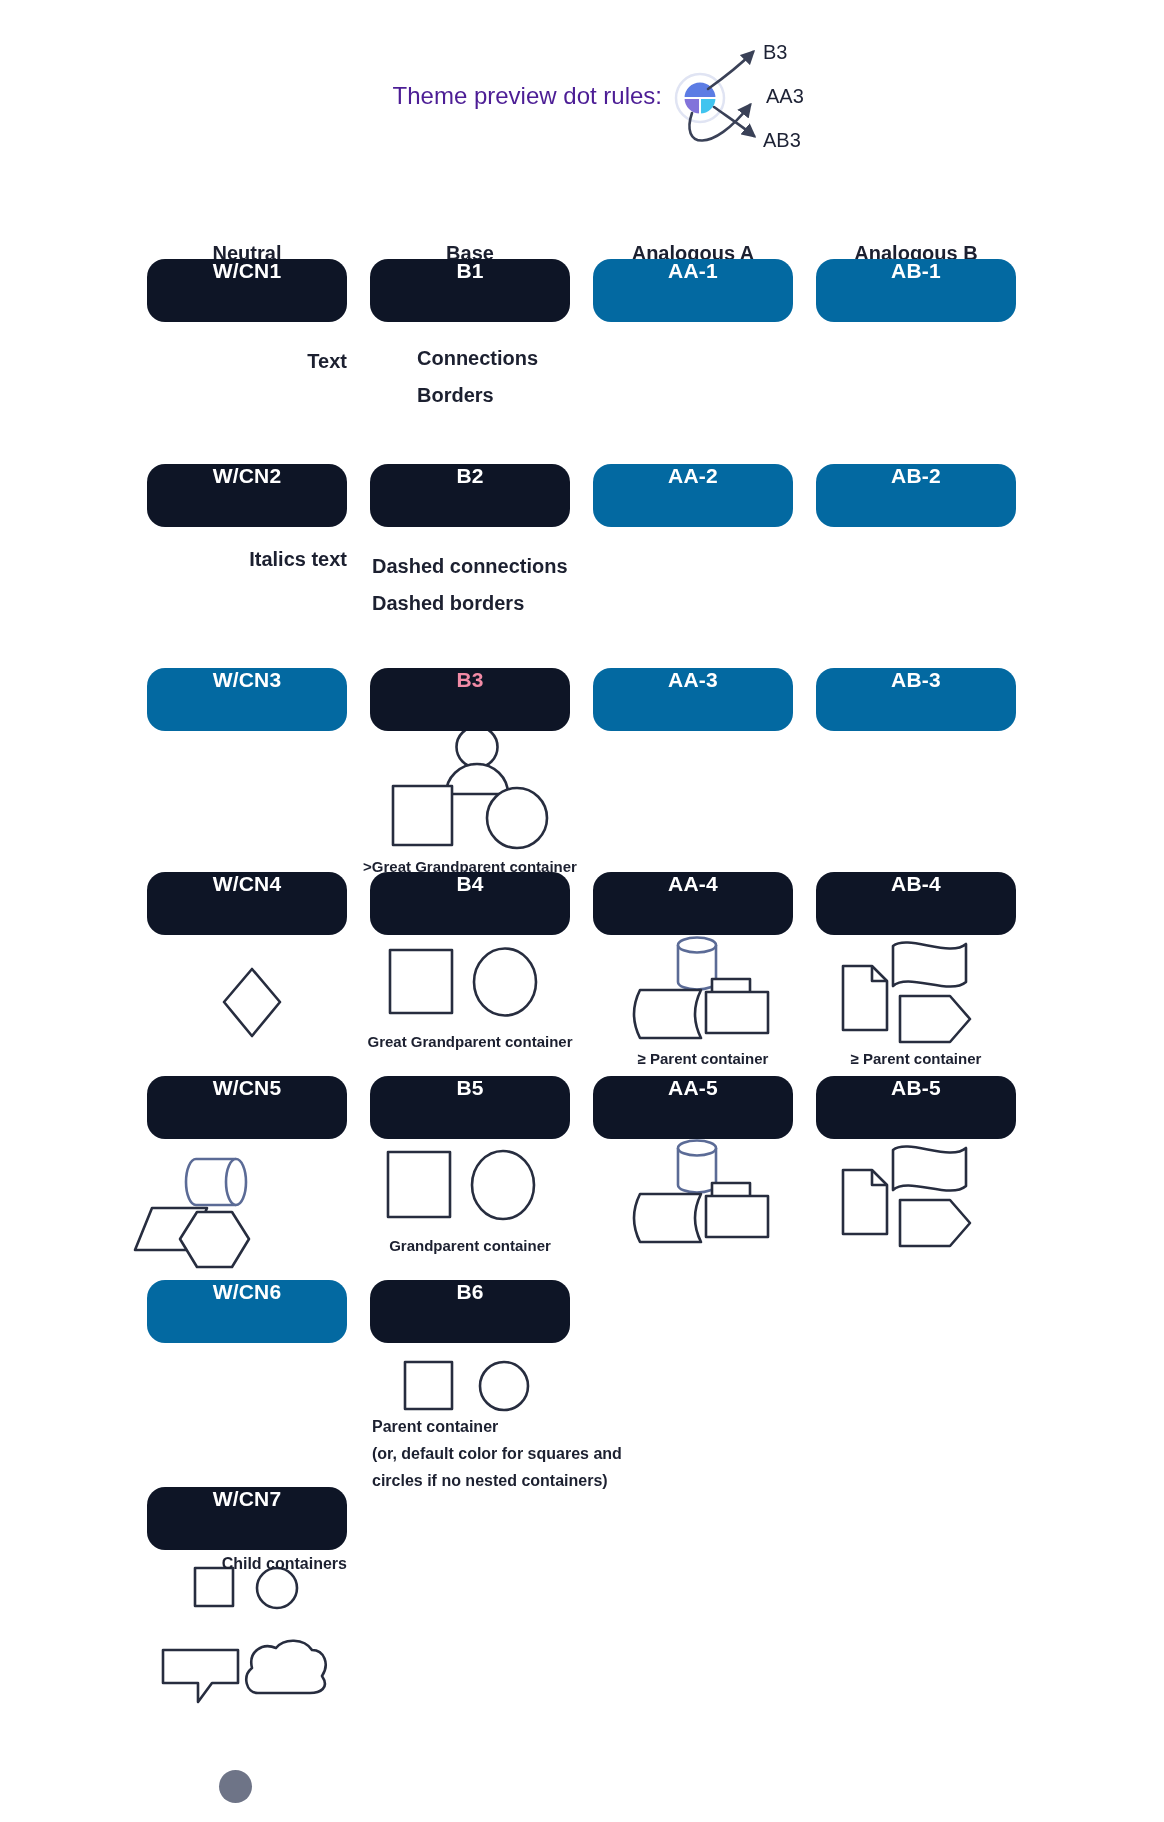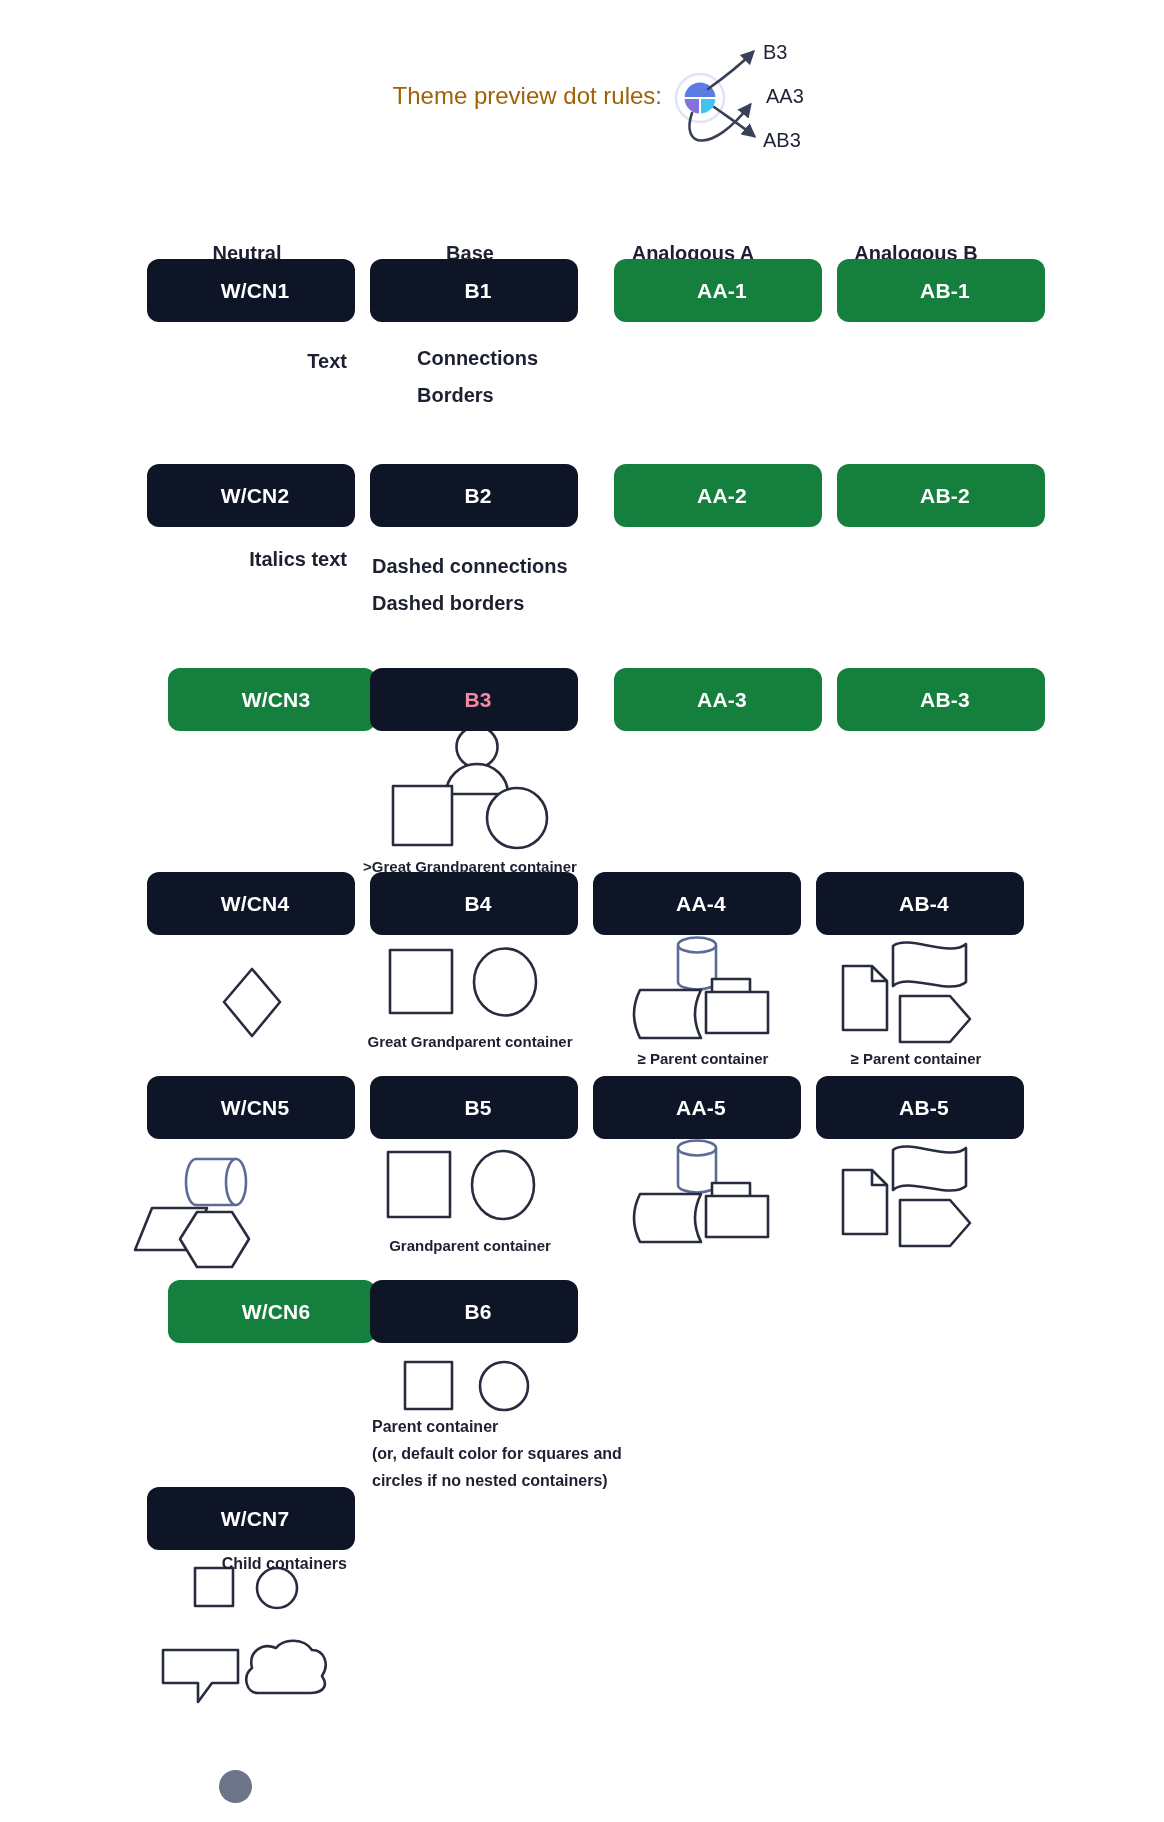--- a/index.html
+++ b/index.html
@@ -1,25 +1,25 @@
 <!DOCTYPE html>
 <html><head>
 <meta charset="utf-8">
 <style>
   html,body{margin:0;padding:0;background:#ffffff;}
   .page{position:relative;width:1164px;height:1822px;background:#fff;overflow:hidden;
         font-family:"Liberation Sans",sans-serif;color:#1d2235;}
   .overlay{position:absolute;left:0;top:0;pointer-events:none;}
-  .title{position:absolute;right:502px;top:82px;font-size:24px;font-weight:500;color:#a16207;white-space:nowrap;}
+  .title{position:absolute;right:502px;top:82px;font-size:24px;font-weight:500;color:#4c1d95;white-space:nowrap;}
   .dot-label{position:absolute;font-size:20px;font-weight:400;color:#1d2235;white-space:nowrap;}
   .colhead{position:absolute;width:200px;text-align:center;top:242px;font-size:20px;font-weight:700;color:#1c2030;}
-  .swatch{position:absolute;width:200px;height:63px;border-radius:12px;display:flex;align-items:center;justify-content:center;padding-left:8px;}
+  .swatch{position:absolute;width:200px;height:63px;border-radius:18px;display:flex;align-items:flex-start;justify-content:center;}
   .swatch span{font-size:21px;font-weight:700;color:#ffffff;letter-spacing:.2px;}
   .dark{background:#0e1526;}
-  .gray{background:#15803d;margin-left:21px;}
+  .gray{background:#0369a1;}
   .pink{color:#f28ba6 !important;}
   .c0{left:147px}.c1{left:370px}.c2{left:593px}.c3{left:816px}
   .r1{top:259px}.r2{top:464px}.r3{top:668px}.r4{top:872px}.r5{top:1076px}.r6{top:1280px}.r7{top:1487px}
   .note{position:absolute;font-weight:700;color:#1c2030;}
   .big{font-size:20px;line-height:37px;}
   .cap{font-size:15px;line-height:18px;}
   .mid{font-size:16px;line-height:27px;}
   .ctr{width:200px;text-align:right;}
   .wide{width:260px;text-align:center;margin-top:11px;}
   .legend-dot{position:absolute;left:219px;top:1770px;width:33px;height:33px;border-radius:50%;background:#6e7487;}

